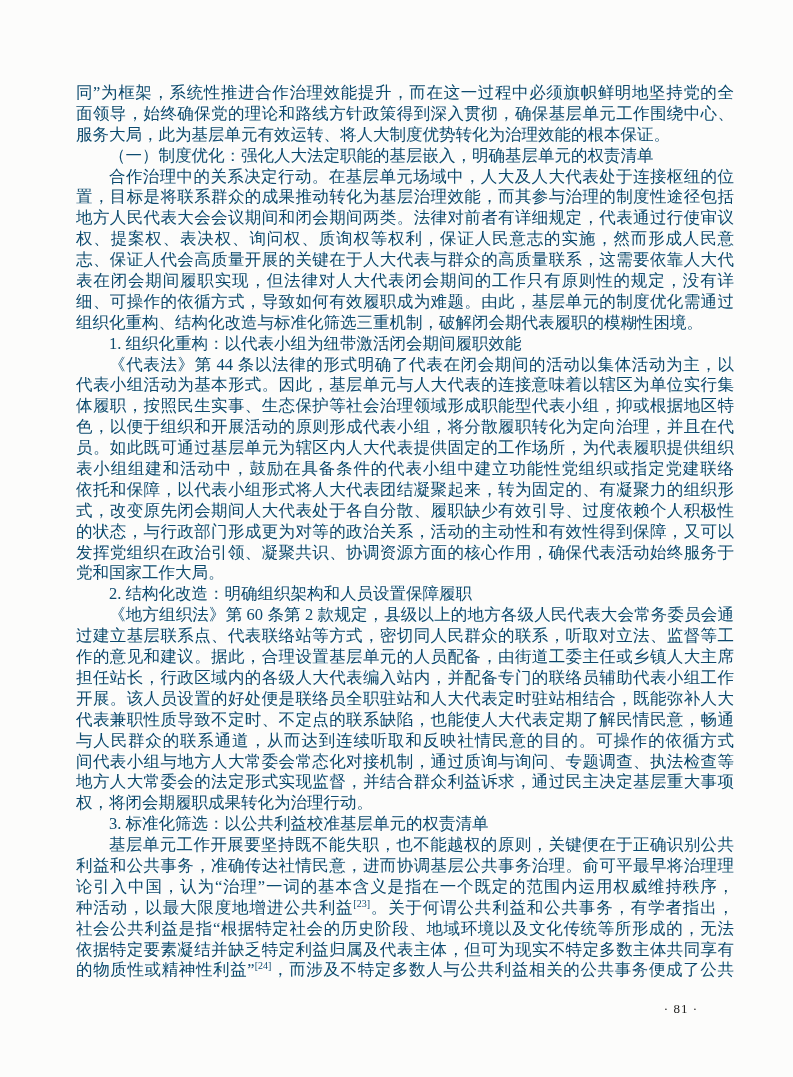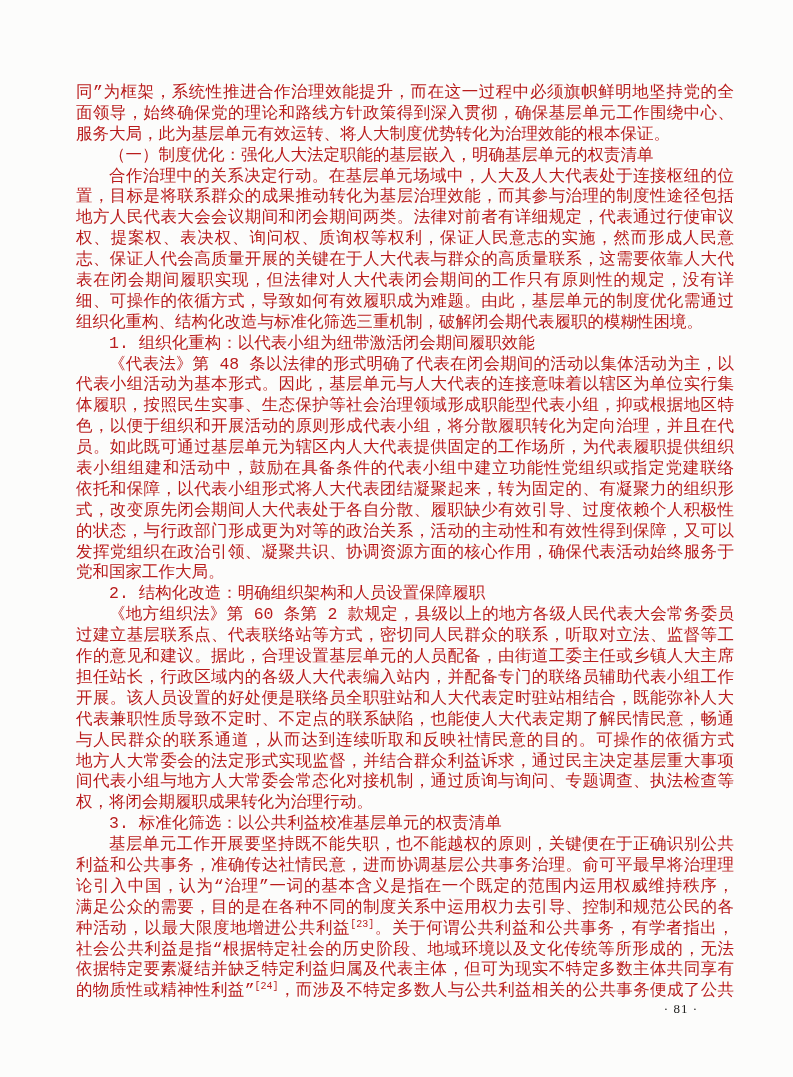--- a/index.html
+++ b/index.html
@@ -19,23 +19,22 @@
     left: 76px; top: 83px;
     width: 658px;
   }
   .line {
     font-size: 16.5px;
     line-height: 20.9px;
     height: 20.9px;
     overflow: hidden;
     text-align: justify;
     text-align-last: justify;
-    color: #b91c1c;
+    color: #0c4a6e;
     white-space: normal;
-    font-family: Liberation Mono, monospace;
   }
   .line.noj { text-align-last: left; }
   .line.indent { text-indent: 2em; }
   .line sup {
     font-size: 10px;
     line-height: 0;
     vertical-align: super;
   }
   .page-number {
     position: absolute;
@@ -57,46 +56,45 @@
       <div class="line noj indent">（一）制度优化：强化人大法定职能的基层嵌入，明确基层单元的权责清单</div>
       <div class="line indent">合作治理中的关系决定行动。在基层单元场域中，人大及人大代表处于连接枢纽的位</div>
       <div class="line">置，目标是将联系群众的成果推动转化为基层治理效能，而其参与治理的制度性途径包括</div>
       <div class="line">地方人民代表大会会议期间和闭会期间两类。法律对前者有详细规定，代表通过行使审议</div>
       <div class="line">权、提案权、表决权、询问权、质询权等权利，保证人民意志的实施，然而形成人民意</div>
       <div class="line">志、保证人代会高质量开展的关键在于人大代表与群众的高质量联系，这需要依靠人大代</div>
       <div class="line">表在闭会期间履职实现，但法律对人大代表闭会期间的工作只有原则性的规定，没有详</div>
       <div class="line">细、可操作的依循方式，导致如何有效履职成为难题。由此，基层单元的制度优化需通过</div>
       <div class="line noj">组织化重构、结构化改造与标准化筛选三重机制，破解闭会期代表履职的模糊性困境。</div>
       <div class="line noj indent">1. 组织化重构：以代表小组为纽带激活闭会期间履职效能</div>
-      <div class="line indent">《代表法》第 48 条以法律的形式明确了代表在闭会期间的活动以集体活动为主，以</div>
+      <div class="line indent">《代表法》第 44 条以法律的形式明确了代表在闭会期间的活动以集体活动为主，以</div>
       <div class="line">代表小组活动为基本形式。因此，基层单元与人大代表的连接意味着以辖区为单位实行集</div>
       <div class="line">体履职，按照民生实事、生态保护等社会治理领域形成职能型代表小组，抑或根据地区特</div>
       <div class="line">色，以便于组织和开展活动的原则形成代表小组，将分散履职转化为定向治理，并且在代</div>
       <div class="line">员。如此既可通过基层单元为辖区内人大代表提供固定的工作场所，为代表履职提供组织</div>
       <div class="line">表小组组建和活动中，鼓励在具备条件的代表小组中建立功能性党组织或指定党建联络</div>
       <div class="line">依托和保障，以代表小组形式将人大代表团结凝聚起来，转为固定的、有凝聚力的组织形</div>
       <div class="line">式，改变原先闭会期间人大代表处于各自分散、履职缺少有效引导、过度依赖个人积极性</div>
       <div class="line">的状态，与行政部门形成更为对等的政治关系，活动的主动性和有效性得到保障，又可以</div>
       <div class="line">发挥党组织在政治引领、凝聚共识、协调资源方面的核心作用，确保代表活动始终服务于</div>
       <div class="line noj">党和国家工作大局。</div>
       <div class="line noj indent">2. 结构化改造：明确组织架构和人员设置保障履职</div>
       <div class="line indent">《地方组织法》第 60 条第 2 款规定，县级以上的地方各级人民代表大会常务委员会通</div>
       <div class="line">过建立基层联系点、代表联络站等方式，密切同人民群众的联系，听取对立法、监督等工</div>
       <div class="line">作的意见和建议。据此，合理设置基层单元的人员配备，由街道工委主任或乡镇人大主席</div>
       <div class="line">担任站长，行政区域内的各级人大代表编入站内，并配备专门的联络员辅助代表小组工作</div>
       <div class="line">开展。该人员设置的好处便是联络员全职驻站和人大代表定时驻站相结合，既能弥补人大</div>
       <div class="line">代表兼职性质导致不定时、不定点的联系缺陷，也能使人大代表定期了解民情民意，畅通</div>
       <div class="line">与人民群众的联系通道，从而达到连续听取和反映社情民意的目的。可操作的依循方式</div>
+      <div class="line">间代表小组与地方人大常委会常态化对接机制，通过质询与询问、专题调查、执法检查等</div>
       <div class="line">地方人大常委会的法定形式实现监督，并结合群众利益诉求，通过民主决定基层重大事项</div>
-      <div class="line">间代表小组与地方人大常委会常态化对接机制，通过质询与询问、专题调查、执法检查等</div>
       <div class="line noj">权，将闭会期履职成果转化为治理行动。</div>
       <div class="line noj indent">3. 标准化筛选：以公共利益校准基层单元的权责清单</div>
       <div class="line indent">基层单元工作开展要坚持既不能失职，也不能越权的原则，关键便在于正确识别公共</div>
       <div class="line">利益和公共事务，准确传达社情民意，进而协调基层公共事务治理。俞可平最早将治理理</div>
       <div class="line">论引入中国，认为“治理”一词的基本含义是指在一个既定的范围内运用权威维持秩序，</div>
-      <div class="line">满足公众的需要，目的是在各种不同的制度关系中运用权力去引导、控制和规范公民的各</div>
       <div class="line">种活动，以最大限度地增进公共利益<sup>[23]</sup>。关于何谓公共利益和公共事务，有学者指出，</div>
       <div class="line">社会公共利益是指“根据特定社会的历史阶段、地域环境以及文化传统等所形成的，无法</div>
       <div class="line">依据特定要素凝结并缺乏特定利益归属及代表主体，但可为现实不特定多数主体共同享有</div>
       <div class="line">的物质性或精神性利益”<sup>[24]</sup>，而涉及不特定多数人与公共利益相关的公共事务便成了公共</div>
     </div>
   <div class="page-number">· 81 ·</div>
 </div>
 
 </body></html>

